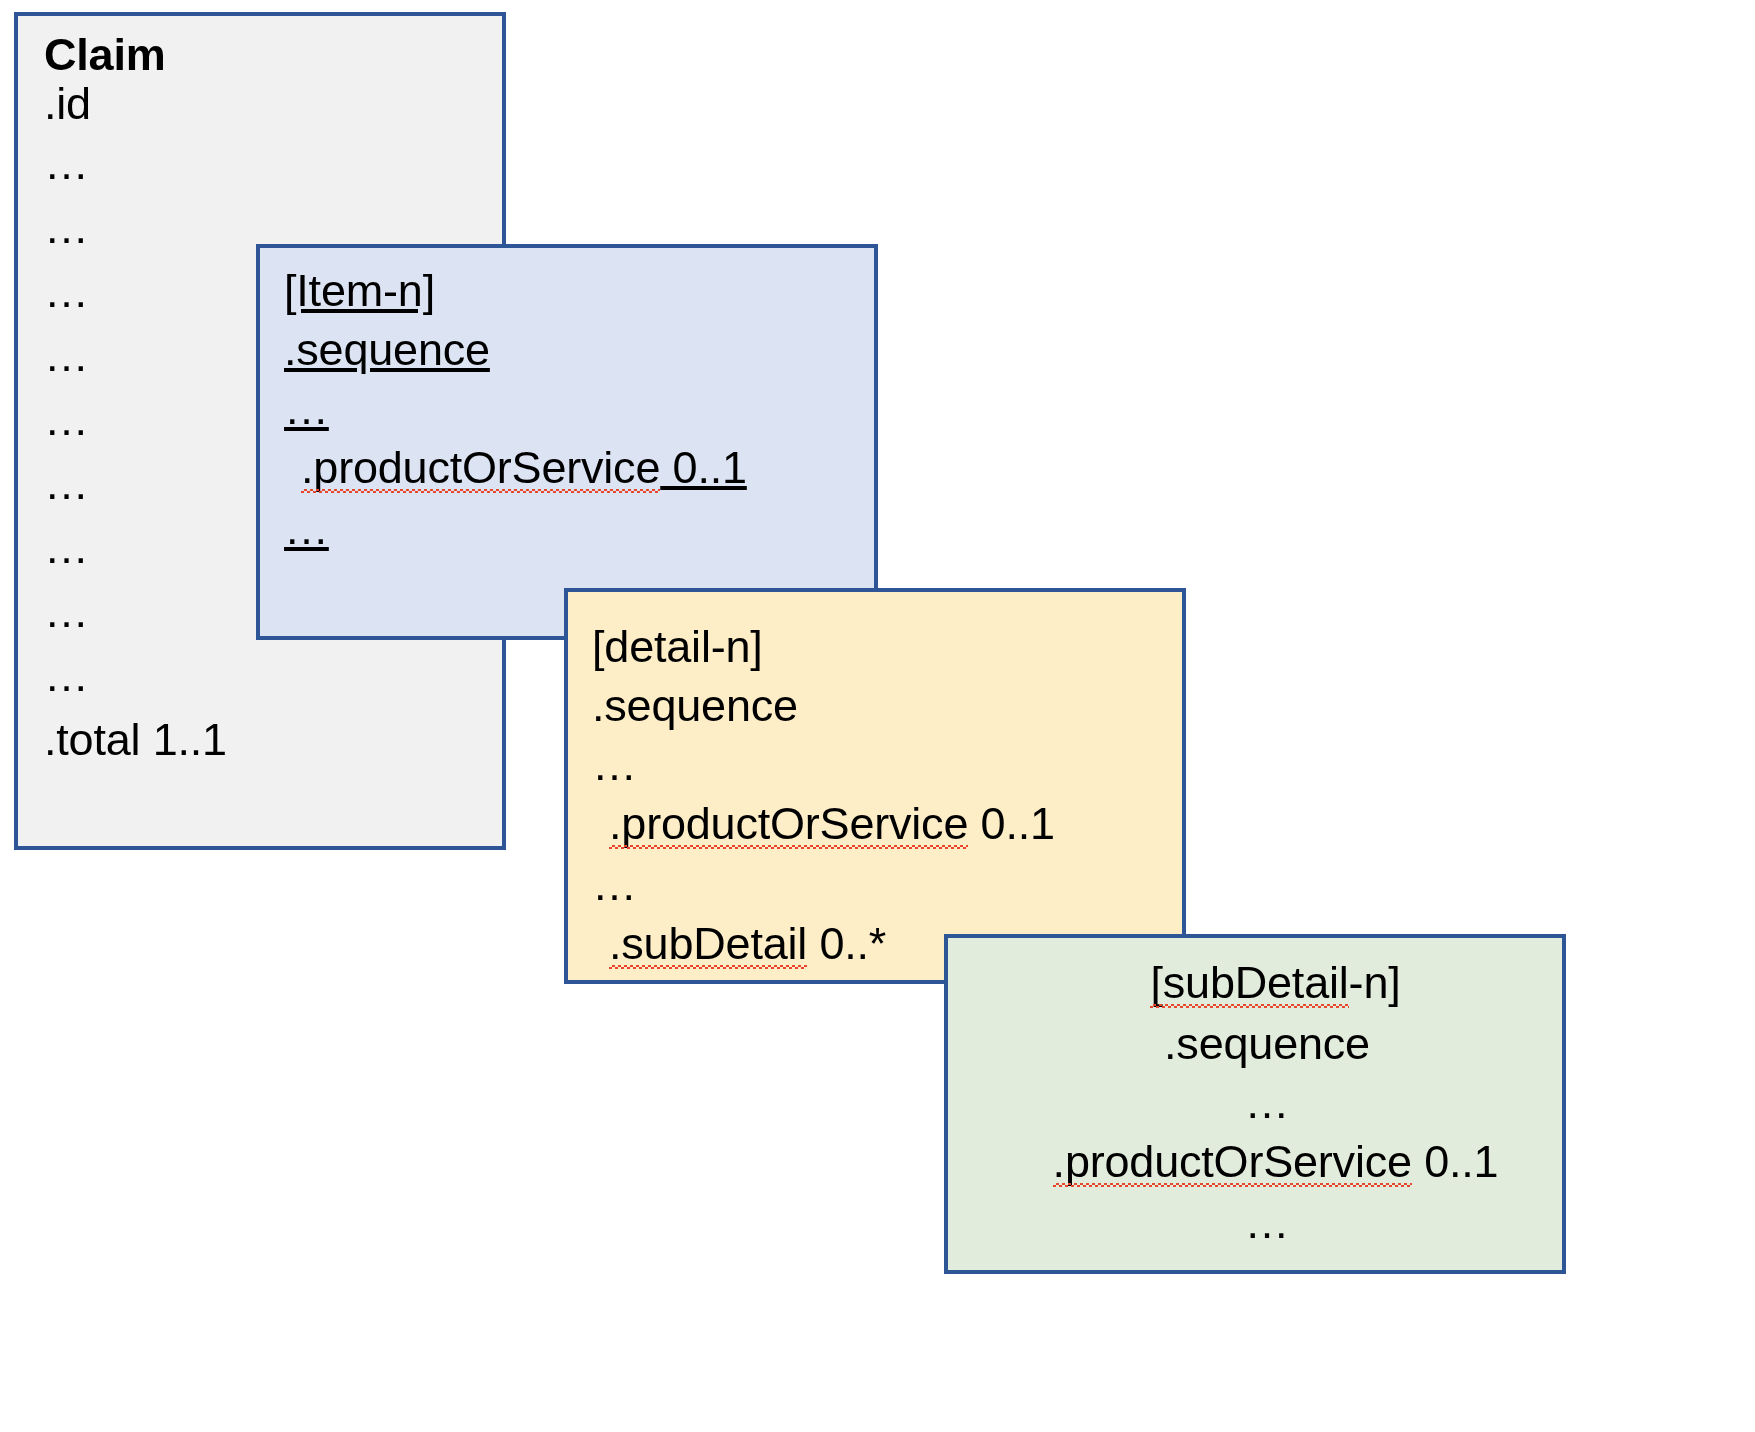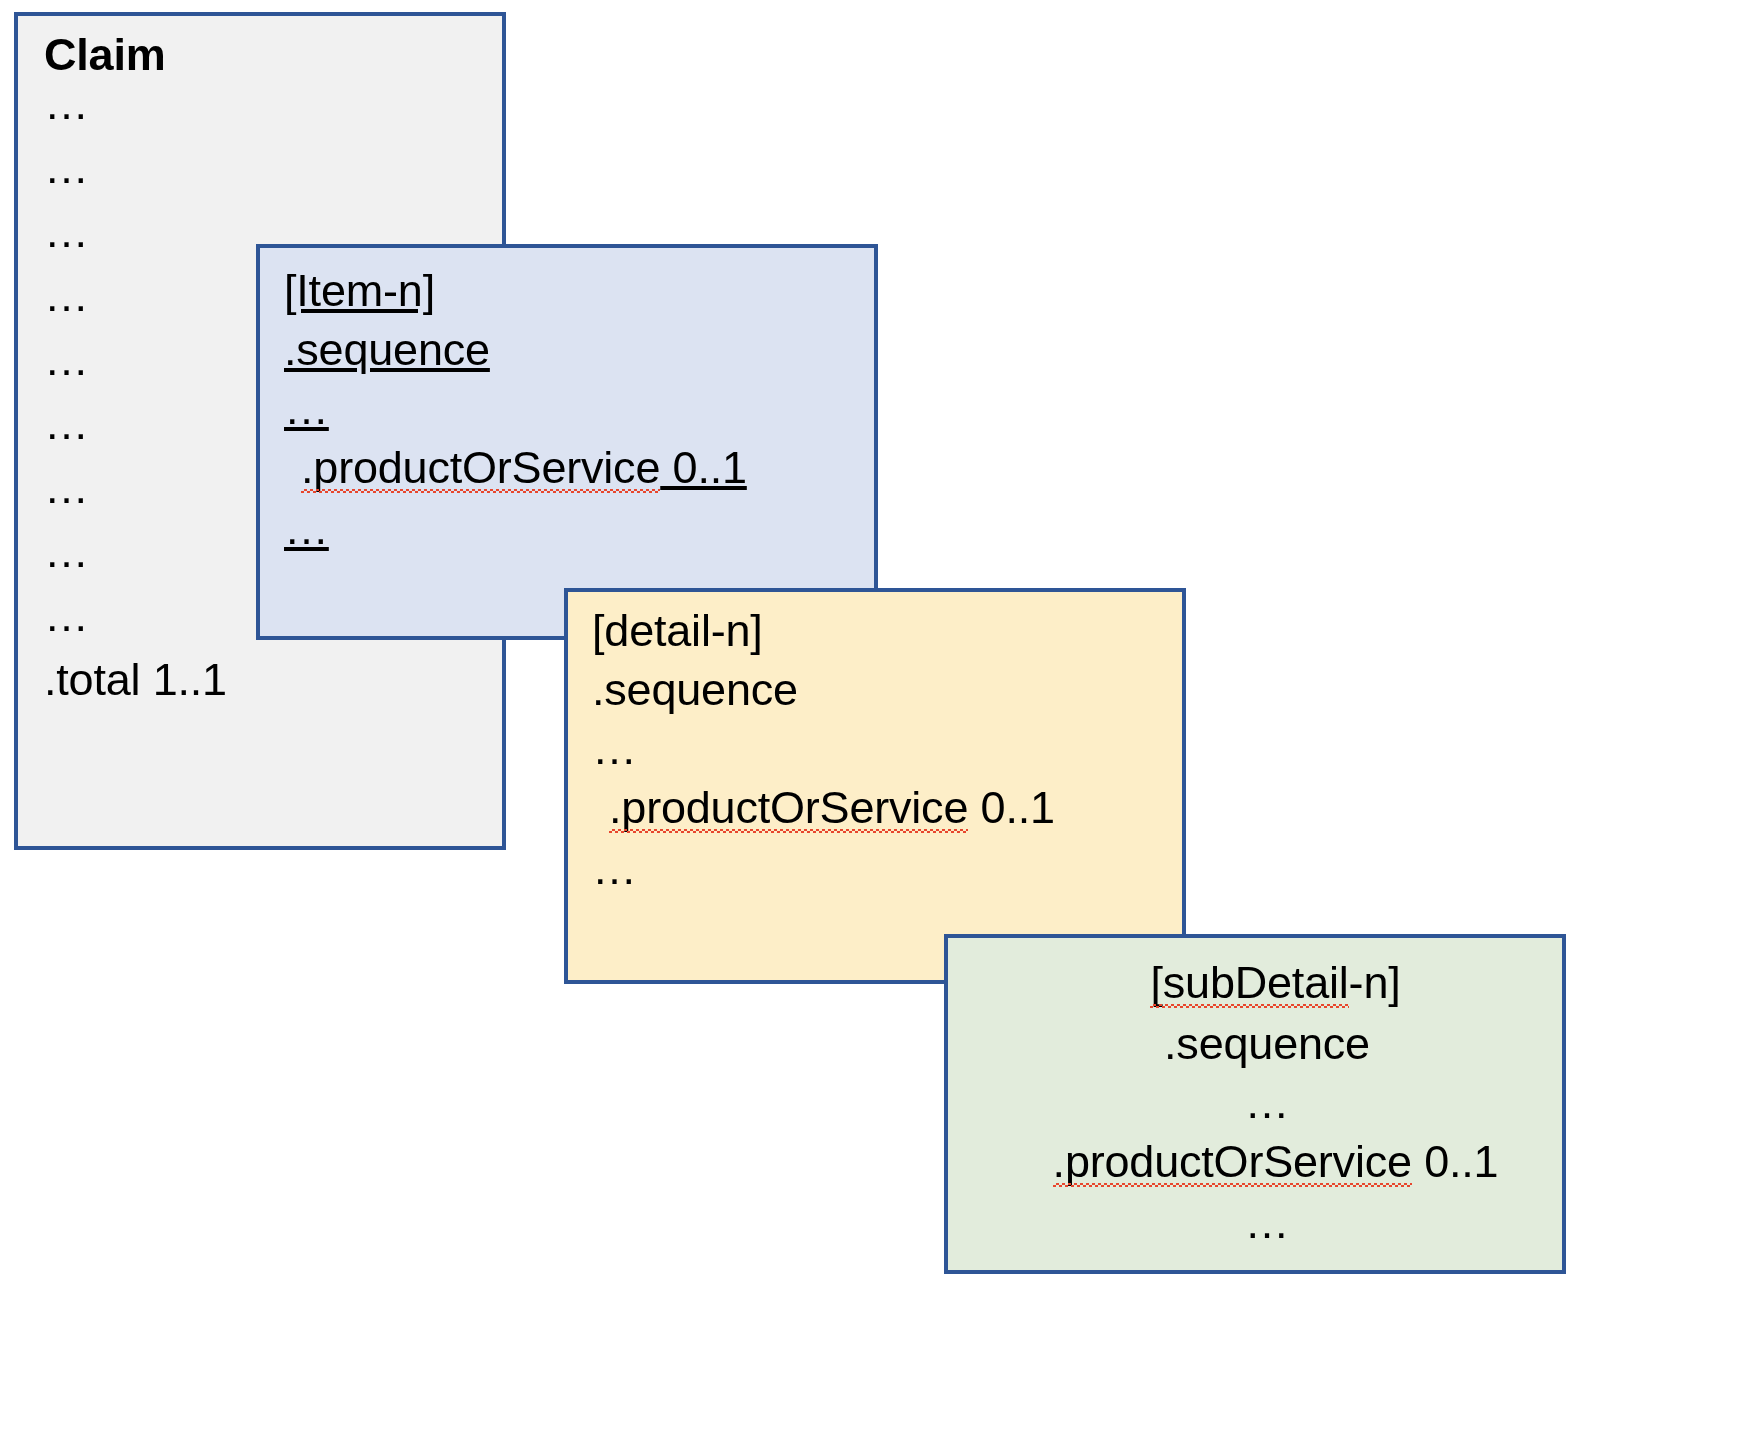--- a/index.html
+++ b/index.html
@@ -101,21 +101,21 @@
   #node-item .line { margin-bottom: 14px; }
 
   
   #node-detail {
     left: 560px;
     top: 588px;
     width: 622px;
     height: 396px;
     background: #fdeec8;
   }
-  #node-detail .lines { padding: 16px 0 0 24px; }
+  #node-detail .lines { padding: 32px 0 0 24px; }
   #node-detail .line { margin-bottom: 14px; }
 
   
   #node-subdetail {
     left: 940px;
     top: 934px;
     width: 622px;
     height: 340px;
     background: #e2ecdc;
   }
@@ -123,20 +123,21 @@
   #node-subdetail .line { margin-bottom: 14px; text-align: center; }
 </style>
 </head>
 <body>
 
 <div class="canvas">
 
   <div class="node" id="node-claim">
     <div class="lines">
         <div class="line bold">Claim</div>
+        <div class="line">.id</div>
         <div class="line ellipsis dotline">…</div>
         <div class="line ellipsis dotline">…</div>
         <div class="line ellipsis dotline">…</div>
         <div class="line ellipsis dotline">…</div>
         <div class="line ellipsis dotline">…</div>
         <div class="line ellipsis dotline">…</div>
         <div class="line ellipsis dotline">…</div>
         <div class="line ellipsis dotline">…</div>
         <div class="line ellipsis dotline">…</div>
         <div class="line">.total 1..1</div>
@@ -153,20 +154,21 @@
       </div>
   </div>
 
   <div class="node" id="node-detail">
     <div class="lines">
         <div class="line">[detail-n]</div>
         <div class="line">.sequence</div>
         <div class="line ellipsis dotline">…</div>
         <div class="line"><span class="sq">.productOrService</span><span> 0..1</span></div>
         <div class="line ellipsis dotline">…</div>
+        <div class="line"><span class="sq">.subDetail</span><span> 0..*</span></div>
       </div>
   </div>
 
   <div class="node" id="node-subdetail">
     <div class="lines">
         <div class="line"><span class="sq">[subDetail</span><span>-n]</span></div>
         <div class="line">.sequence</div>
         <div class="line ellipsis dotline">…</div>
         <div class="line"><span class="sq">.productOrService</span><span> 0..1</span></div>
         <div class="line ellipsis dotline">…</div>

